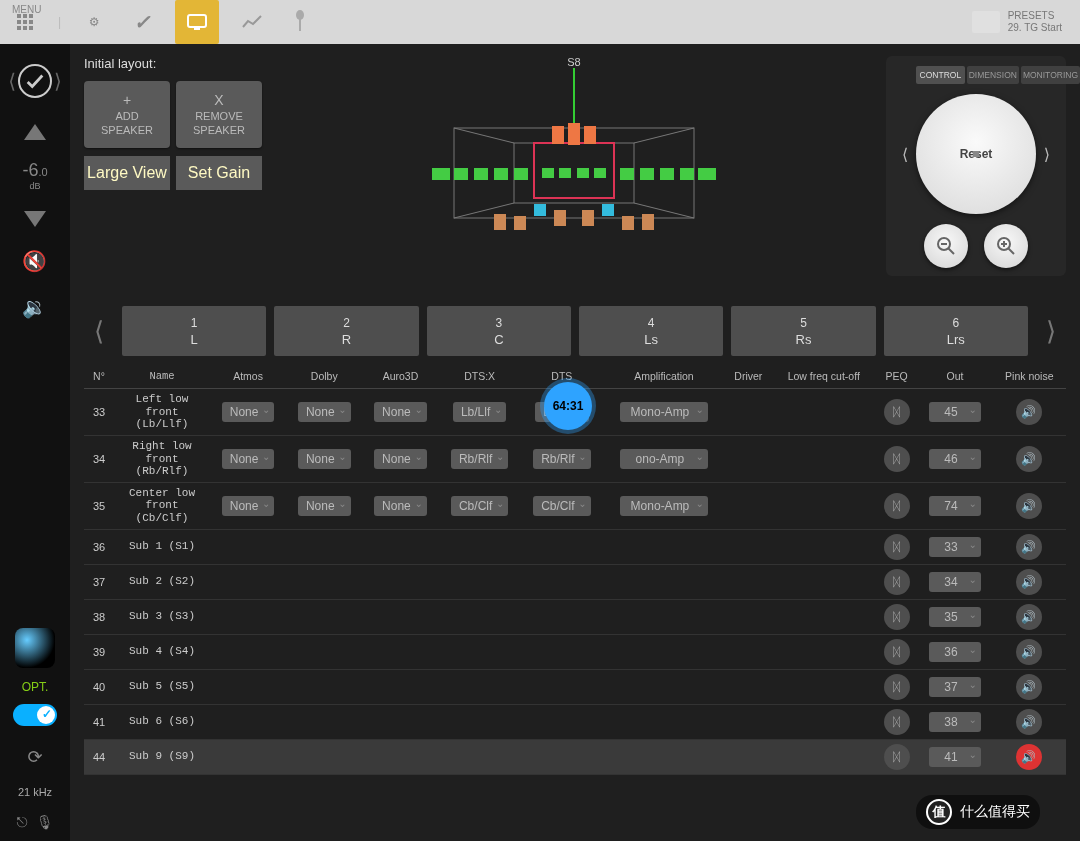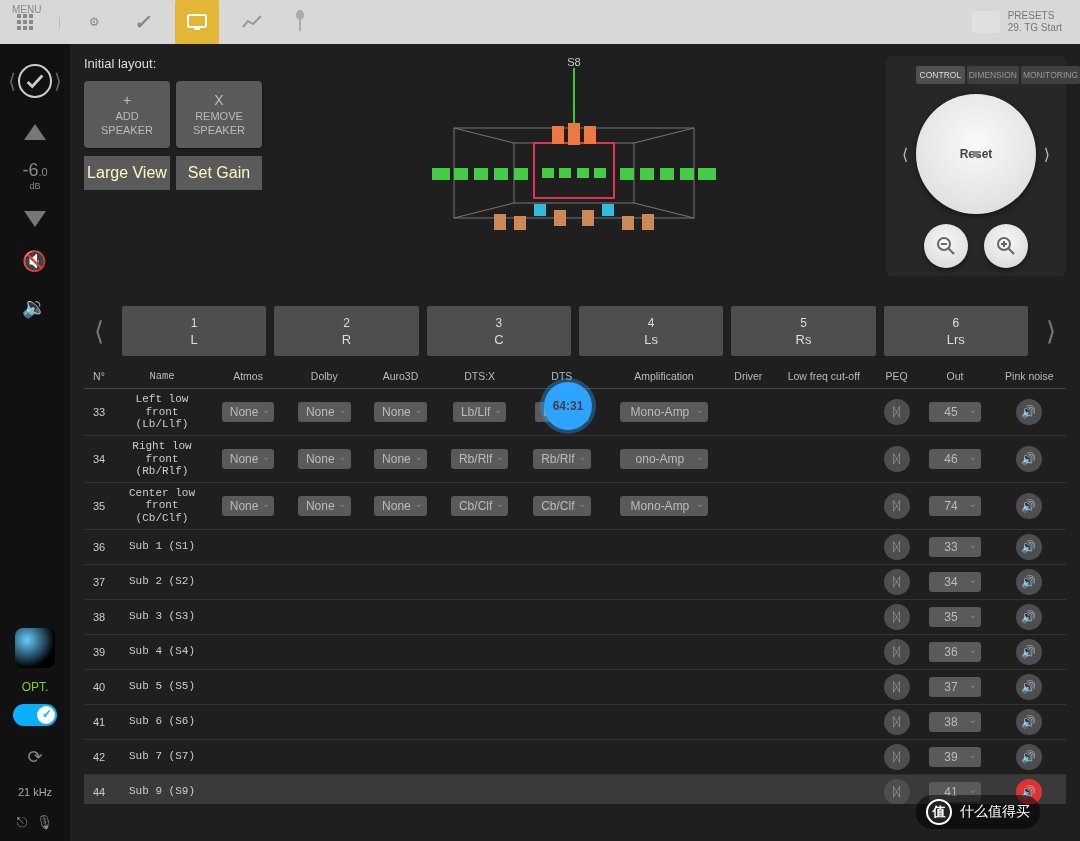--- a/index.html
+++ b/index.html
@@ -67,21 +67,21 @@
   th.name,td.name{text-align:center;width:96px;font-family:Liberation Mono, monospace;}
   th.n,td.n{width:30px;text-align:center;}
   td{padding:4px 3px;text-align:center;color:#ccc;font-size:11px;border-bottom:1px solid #333;height:30px;}
   td.name{line-height:1.15;}
   .dd{background:#5a5a5a;border-radius:3px;padding:3px 16px 3px 8px;color:#bbb;font-size:12px;position:relative;display:inline-block;min-width:52px;}
   .dd::after{content:"⌄";position:absolute;right:4px;top:2px;color:#888;font-size:10px;}
   .dd.wide{min-width:88px;}
   .peq-btn{width:26px;height:26px;background:#4e4e4e;border-radius:50%;display:inline-flex;align-items:center;justify-content:center;font-size:12px;color:#aaa;}
   tr.hl td{background:#3a3a3a;}
 
-  .time-badge{position:absolute;left:474px;top:338px;width:48px;height:48px;background:#2ea3ff;border-radius:50%;display:flex;align-items:center;justify-content:center;color:#404040;font-size:12px;font-weight:bold;z-index:100;box-shadow:0 0 0 4px rgba(46,163,255,0.35);}
+  .time-badge{position:absolute;left:474px;top:338px;width:48px;height:48px;background:#2ea3ff;border-radius:50%;display:flex;align-items:center;justify-content:center;color:#000000;font-size:12px;font-weight:bold;z-index:100;box-shadow:0 0 0 4px rgba(46,163,255,0.35);}
   .badge-smzdm{position:absolute;right:40px;bottom:12px;display:flex;align-items:center;gap:8px;background:rgba(0,0,0,0.5);padding:4px 10px;border-radius:16px;color:#fff;font-size:14px;z-index:300}
   .badge-smzdm .c{width:26px;height:26px;border-radius:50%;background:#222;border:2px solid #fff;display:flex;align-items:center;justify-content:center;font-weight:bold;font-size:13px;}
 
   .tri-up{width:0;height:0;border-left:11px solid transparent;border-right:11px solid transparent;border-bottom:16px solid #777;}
   .tri-down{width:0;height:0;border-left:11px solid transparent;border-right:11px solid transparent;border-top:16px solid #777;}
 </style>
 </head>
 <body>
 
 <div class="topbar">
@@ -427,35 +427,20 @@
               <td></td>
               <td></td>
               <td></td>
               <td></td>
               <td></td>
               <td></td>
               <td><span class="peq-btn">ᛞ</span></td>
               <td><span class="dd">38</span></td>
               <td><span class="peq-btn" style="">🔊</span></td>
             </tr>
-            <tr>
-              <td class="n">42</td>
-              <td class="name">Sub 7 (S7)</td>
-              <td></td>
-              <td></td>
-              <td></td>
-              <td></td>
-              <td></td>
-              <td></td>
-              <td></td>
-              <td></td>
-              <td><span class="peq-btn">ᛞ</span></td>
-              <td><span class="dd">39</span></td>
-              <td><span class="peq-btn" style="">🔊</span></td>
-            </tr>
             <tr class="hl">
               <td class="n">44</td>
               <td class="name">Sub 9 (S9)</td>
               <td></td>
               <td></td>
               <td></td>
               <td></td>
               <td></td>
               <td></td>
               <td></td>

